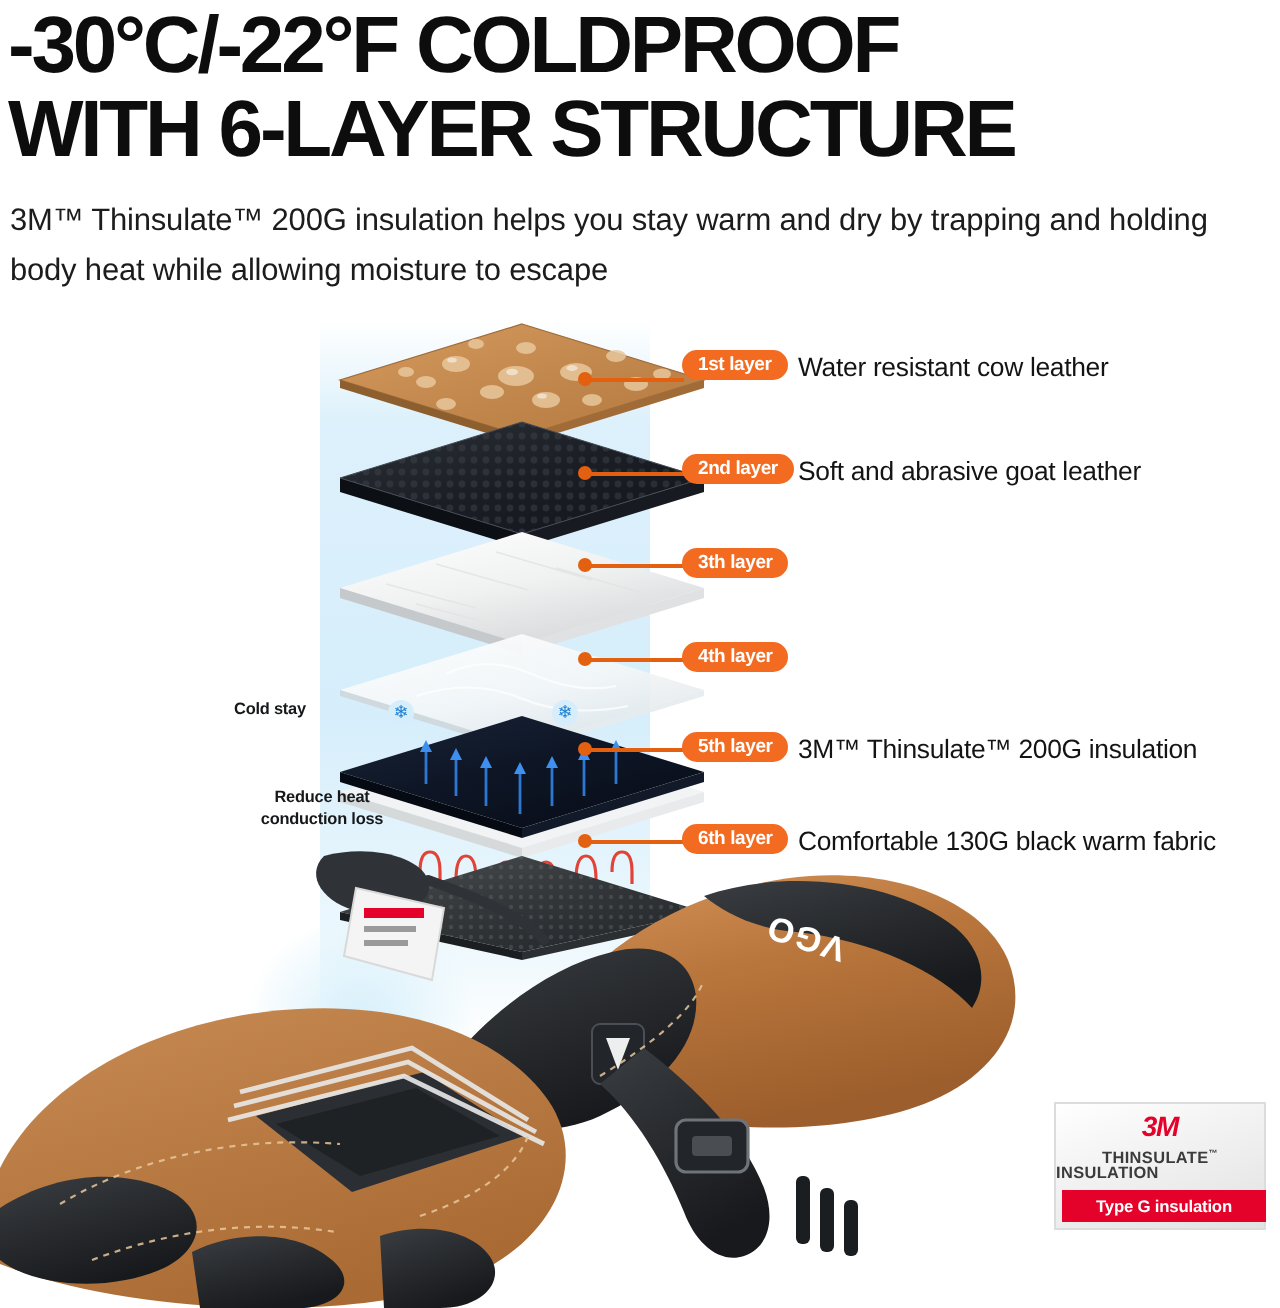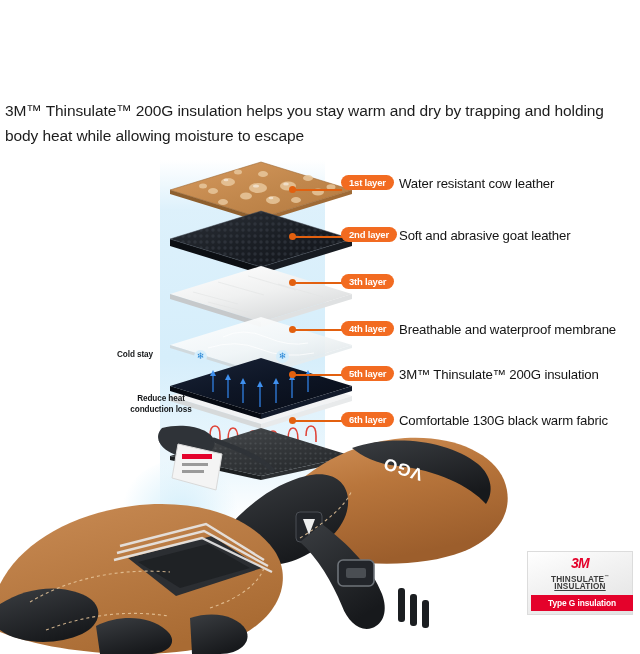--- a/index.html
+++ b/index.html
@@ -78,34 +78,38 @@
     position:absolute;top:4px;left:0;width:104px;text-align:center;
     color:#E4022B;font-size:14px;font-weight:bold;font-style:italic;
     letter-spacing:-0.6px;line-height:15px;
   }
   .tb-t1{
     position:absolute;top:20px;left:0;width:104px;text-align:center;
     color:#3b3b3b;font-size:8.2px;font-weight:bold;letter-spacing:.2px;line-height:10px;
   }
   .tb-t1 sup{font-size:4.5px;vertical-align:super;}
   .tb-t2{
-    position:absolute;top:30px;left:0;width:104px;text-align:center;
-    color:#3b3b3b;font-size:8.2px;font-weight:bold;letter-spacing:.2px;line-height:10px;text-decoration:underline;
+    position:absolute;top:30px;left:0;width:104px;text-align:left;
+    color:#3b3b3b;font-size:8.2px;font-weight:bold;letter-spacing:.2px;line-height:10px;
   }
   .tb-bar{
     position:absolute;left:3px;bottom:3px;width:102px;height:16px;background:#E4022B;
     color:#fff;font-size:8.4px;font-weight:bold;text-align:center;line-height:16px;
     letter-spacing:-0.1px;
   }
 </style>
 </head>
 <body>
 
 <div id="page">
 
+  <div class="headline">
+    <span>-30°C/-22°F COLDPROOF</span>
+    <span class="l2">WITH 6-LAYER STRUCTURE</span>
+  </div>
 
   <div class="subtitle">3M™ Thinsulate™ 200G insulation helps you stay warm and dry by trapping and holding body heat while allowing moisture to escape</div>
 
   <div class="bandwrap">
     <div class="band"></div>
     <div class="haze"></div>
   </div>
 
   <div class="stack">
 
@@ -287,21 +291,20 @@
   <div class="badge" style="left:341px;top:227px;">2nd layer</div>
   <div class="lbl" style="left:399px;top:228px;">Soft and abrasive goat leather</div>
 
   <div class="dot" style="left:289px;top:279px;"></div>
   <div class="conn" style="left:294px;top:282px;width:48px;"></div>
   <div class="badge" style="left:341px;top:274px;">3th layer</div>
 
   <div class="dot" style="left:289px;top:326px;"></div>
   <div class="conn" style="left:294px;top:329px;width:48px;"></div>
   <div class="badge" style="left:341px;top:321px;">4th layer</div>
-  <div class="lbl" style="left:399px;top:322px;">Breathable and waterproof membrane</div>
 
   <div class="dot" style="left:289px;top:371px;"></div>
   <div class="conn" style="left:294px;top:374px;width:48px;"></div>
   <div class="badge" style="left:341px;top:366px;">5th layer</div>
   <div class="lbl" style="left:399px;top:367px;">3M™ Thinsulate™ 200G insulation</div>
 
   <div class="dot" style="left:289px;top:417px;"></div>
   <div class="conn" style="left:294px;top:420px;width:48px;"></div>
   <div class="badge" style="left:341px;top:412px;">6th layer</div>
   <div class="lbl" style="left:399px;top:413px;">Comfortable 130G black warm fabric</div>

